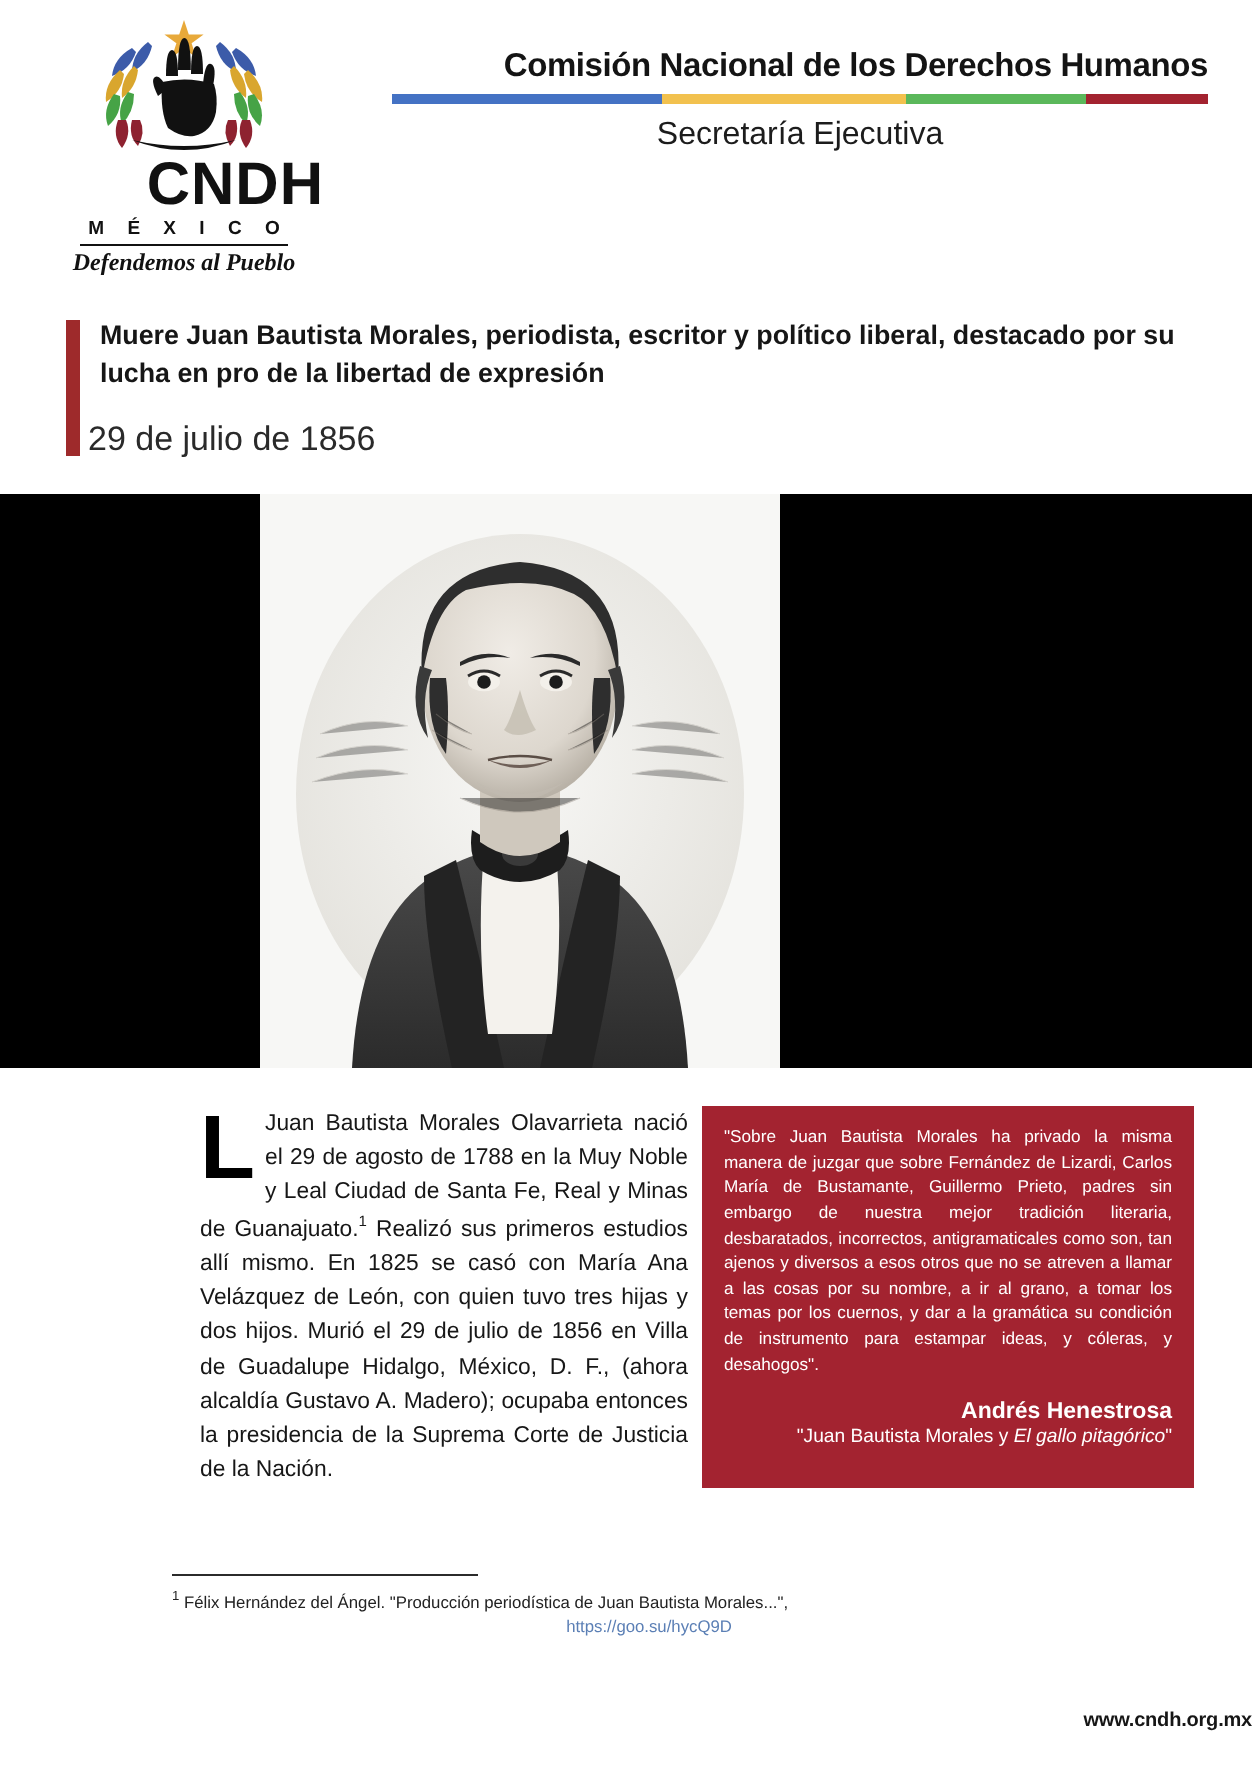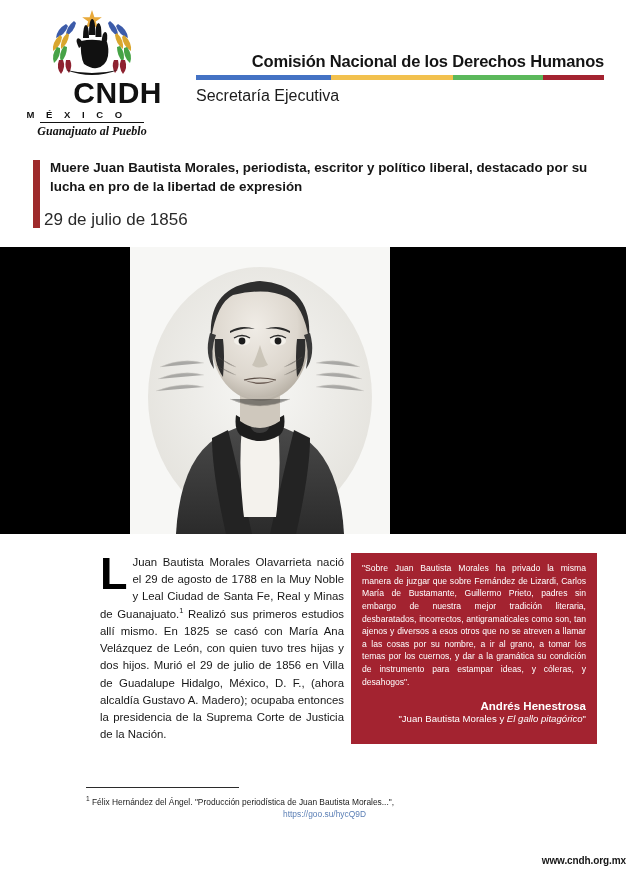--- a/index.html
+++ b/index.html
@@ -51,20 +51,21 @@
     font-size: 30px;
     letter-spacing: 0.5px;
     color: #111111;
     line-height: 1;
   }
   .logo-mexico {
     position: absolute;
     left: 0;
     top: 101px;
     width: 140px;
+    text-align: center;
     font-size: 9.5px;
     font-weight: bold;
     letter-spacing: 4.5px;
     color: #111111;
     text-indent: 4.5px;
   }
   .logo-rule {
     position: absolute;
     left: 18px;
     top: 114px;
@@ -81,21 +82,21 @@
     font-family: "Liberation Serif", serif;
     font-style: italic;
     font-weight: bold;
     font-size: 12px;
     color: #111111;
   }
 
   .org-block {
     position: absolute;
     left: 196px;
-    top: 52px;
+    top: 24px;
     width: 408px;
   }
   .org-title {
     font-size: 16.5px;
     font-weight: bold;
     color: #141414;
     letter-spacing: -0.2px;
     text-align: right;
     white-space: nowrap;
   }
@@ -106,21 +107,21 @@
     display: flex;
   }
   .color-bar span { display: block; height: 100%; }
   .cb-blue   { width: 33%; }
   .cb-gold   { width: 30%; }
   .cb-green  { width: 22%; }
   .cb-red    { width: 15%; }
 
   .org-sub {
     margin-top: 7px;
-    text-align: left;
+    text-align: center;
     font-size: 16px;
     color: #1c1c1c;
     font-weight: normal;
   }
 
   
   .title-area {
     position: absolute;
     left: 0;
     top: 152px;
@@ -320,21 +321,21 @@
           <path d="M45 33 q-1 15 3 23 q7 5 13 4 q9 -2 11 -12 q1 -8 -1 -14 q-13 -4 -26 -1 z"></path>
         </g>
 
         <path d="M30 62 q26 10 52 0 q-26 6 -52 0 z" fill="#111111"></path>
       </svg>
     </div>
 
     <div class="logo-cndh">CNDH</div>
     <div class="logo-mexico">M É X I C O</div>
     <div class="logo-rule"></div>
-    <div class="logo-tagline">Guanajuato al Pueblo</div>
+    <div class="logo-tagline">Defendemos al Pueblo</div>
   </div>
 
   <div class="org-block">
     <div class="org-title">Comisión Nacional de los Derechos Humanos</div>
     <div class="color-bar">
       <span class="cb-blue" style="background: rgb(68, 114, 196);"></span>
       <span class="cb-gold" style="background: rgb(242, 193, 78);"></span>
       <span class="cb-green" style="background: rgb(91, 184, 91);"></span>
       <span class="cb-red" style="background: rgb(163, 35, 48);"></span>
     </div>

